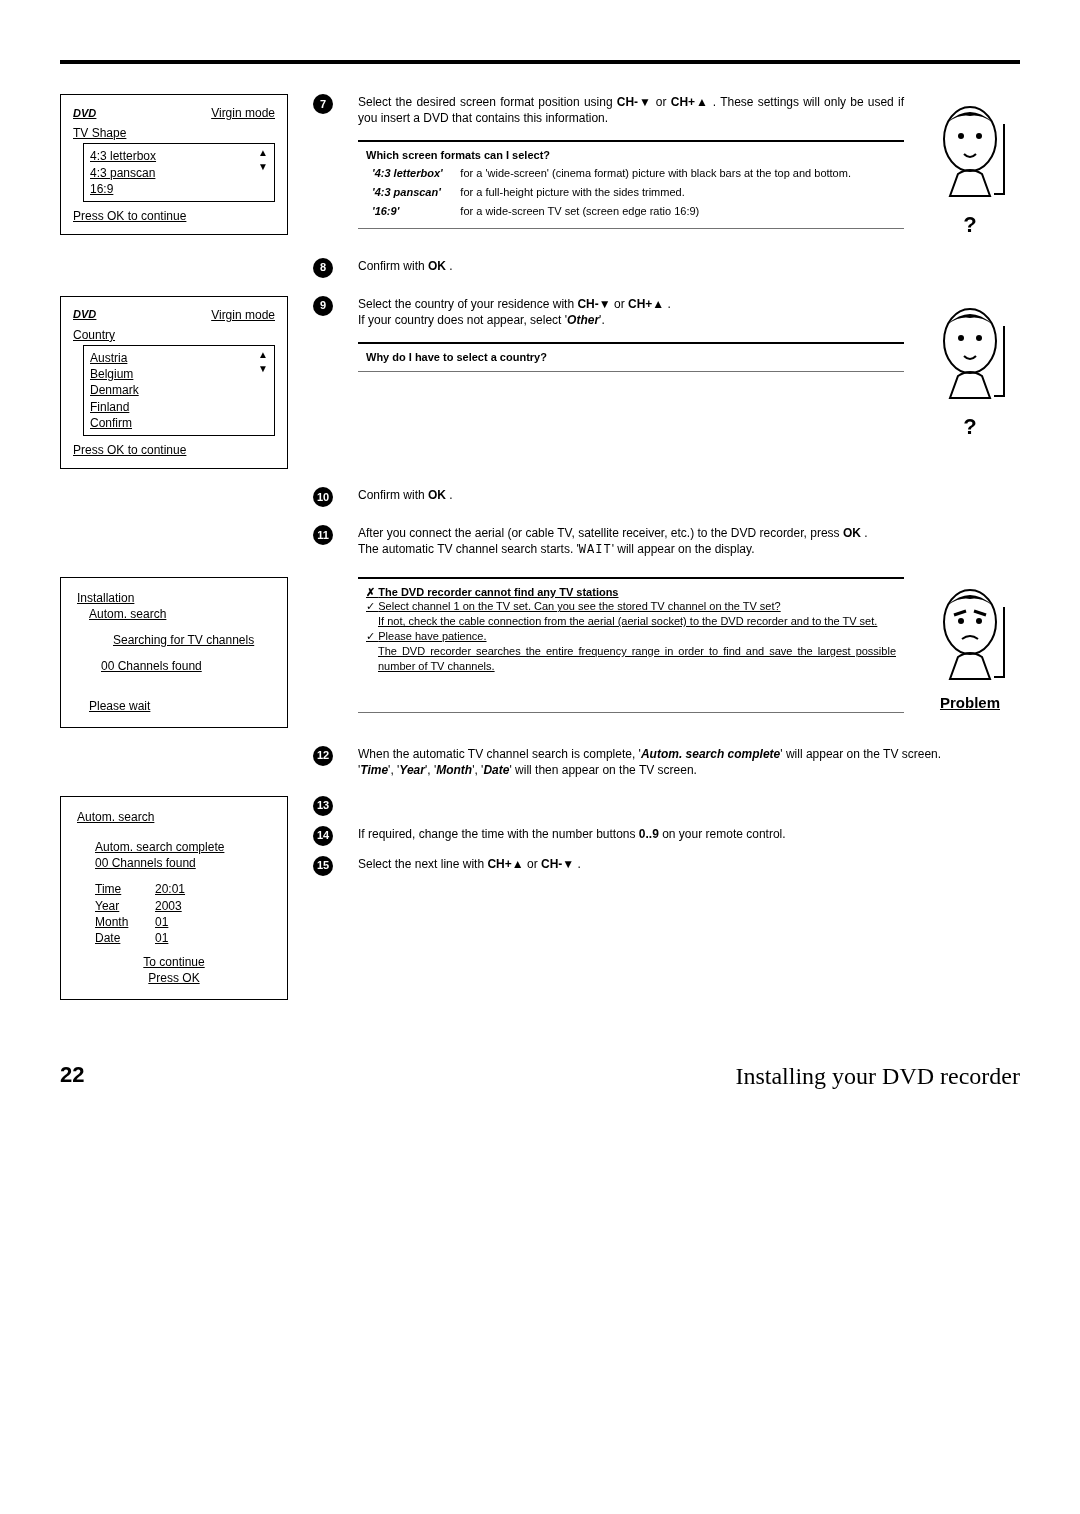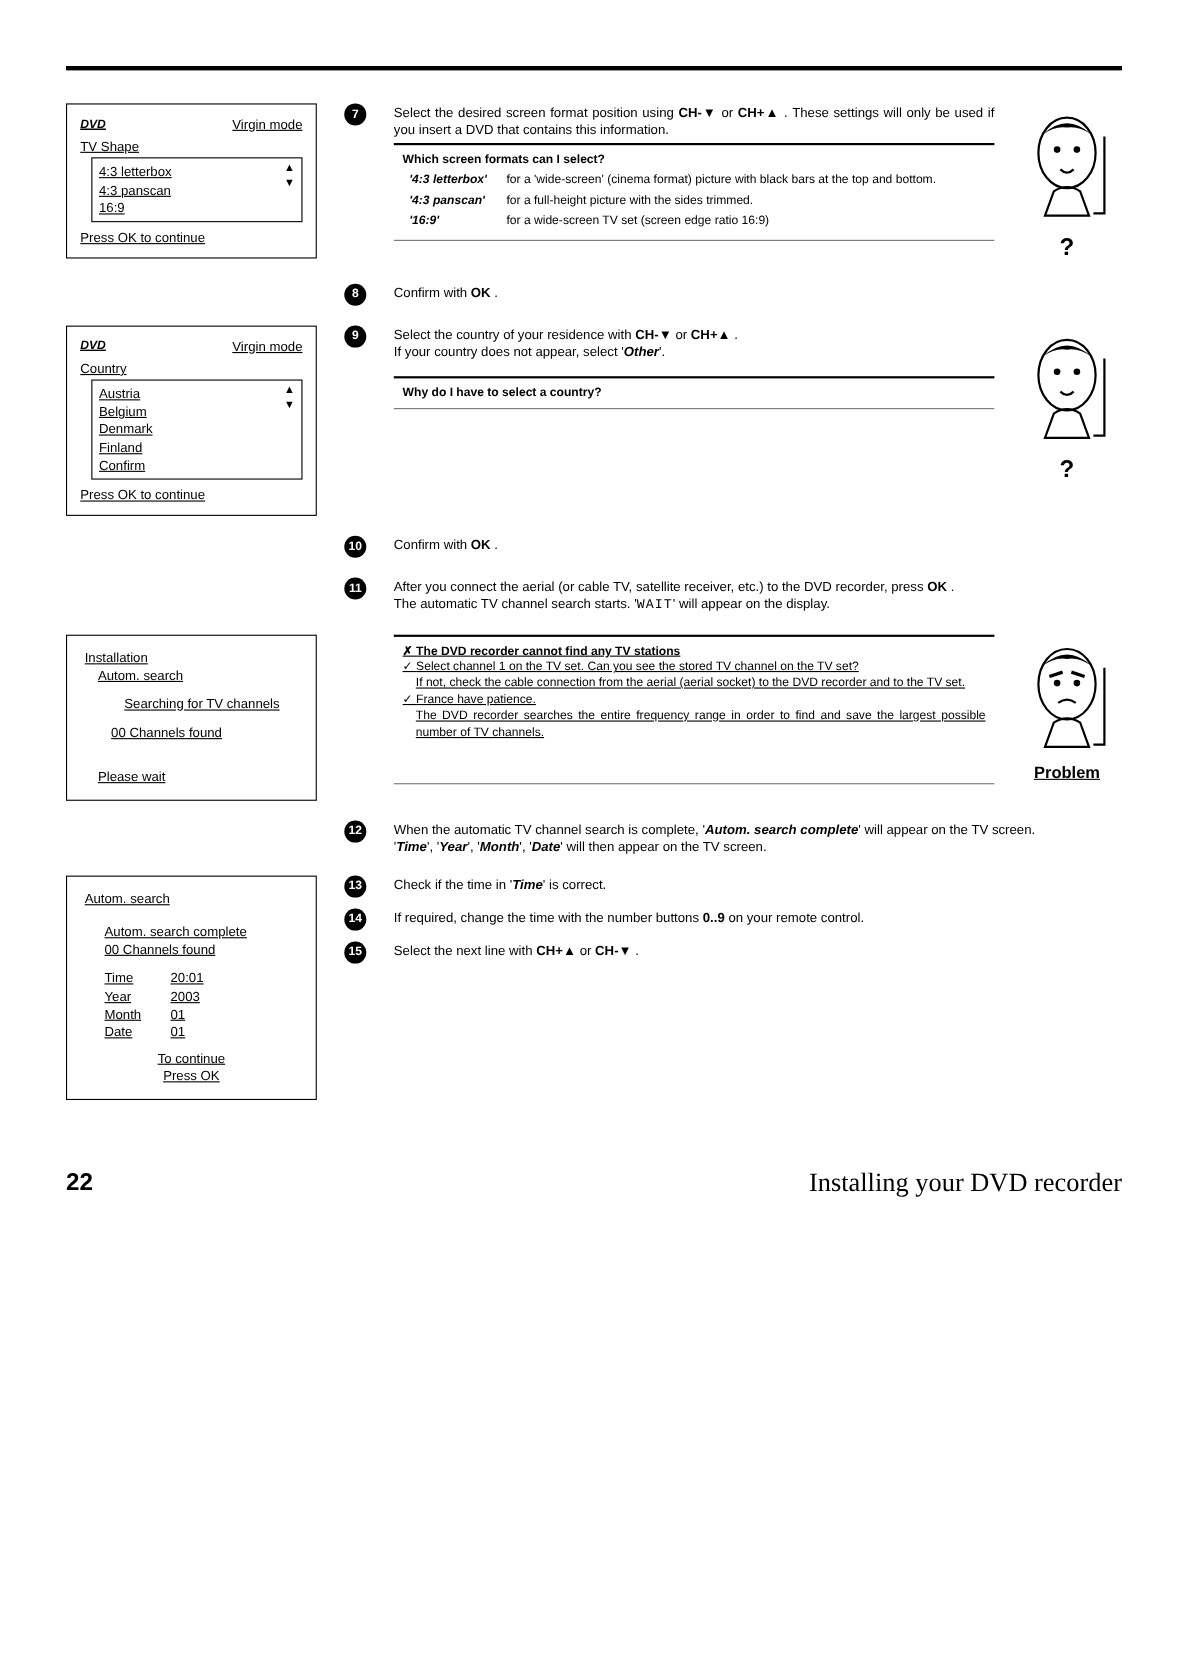--- a/index.html
+++ b/index.html
@@ -98,21 +98,21 @@
         <div class="osd-item">16:9</div>
       </div>
       <div class="osd-foot">Press OK to continue</div>
     </div>
   </div>
 
   <div class="col-mid"><span class="step-badge">7</span></div>
 
   <div class="col-text" style="display:flex; gap:16px;">
     <div style="flex:1;">
-      <p style="margin-bottom:4px;">
+      <p style="margin-bottom:14px;">
         <span>Select the desired screen format position using </span><span class="keycap">CH-</span><span>▼</span><span> or </span><span class="keycap">CH+</span><span>▲</span><span> . These settings will only be used if you insert a DVD that contains this information.</span>
       </p>
 
       <div class="tipbox">
         <div class="tb-title">Which screen formats can I select?</div>
         <table style="width:100%;">
           <tbody>
               <tr>
                 <td>'<span>4:3 letterbox</span>'</td>
                 <td>for a 'wide-screen' (cinema format) picture with black bars at the top and bottom.</td>
@@ -237,21 +237,21 @@
         <div>Please wait</div>
       </div>
     </div>
   </div>
   <div class="col-mid"></div>
   <div class="col-text" style="display:flex; gap:16px;text-decoration:underline;">
     <div class="tipbox" style="flex:1;">
       <div class="tb-title cross"><span>The DVD recorder cannot find any TV stations</span></div>
       <div class="check"><span>Select channel 1 on the TV set. Can you see the stored TV channel on the TV set?</span></div>
       <div style="padding-left:12px;">If not, check the cable connection from the aerial (aerial socket) to the DVD recorder and to the TV set.</div>
-      <div class="check"><span>France have patience.</span></div>
+      <div class="check"><span>Please have patience.</span></div>
       <div style="padding-left:12px;">The DVD recorder searches the entire frequency range in order to find and save the largest possible number of TV channels.</div>
     </div>
     <div class="col-illus">
       <svg class="face" viewBox="0 0 80 110">
         <ellipse cx="40" cy="45" rx="26" ry="32" fill="none" stroke="#000" stroke-width="2"></ellipse>
         <path d="M18 28 Q40 8 62 28 Q50 20 40 22 Q30 20 18 28" fill="#000"></path>
         <path d="M24 38 L36 34" stroke="#000" stroke-width="3"></path>
           <path d="M56 38 L44 34" stroke="#000" stroke-width="3"></path>
         <circle cx="31" cy="44" r="3" fill="#000"></circle>
           <circle cx="49" cy="44" r="3" fill="#000"></circle>
@@ -304,25 +304,20 @@
       <div style="text-align:center; margin-top:8px;">
         <div>To continue</div>
         <div>Press OK</div>
       </div>
     </div>
   </div>
 
   <div style="flex:1;">
     <div class="row" style="margin-bottom:10px;">
       <div class="col-mid"><span class="step-badge">13</span></div>
-      <div class="col-text">
-        <p>
-          <span>Check if the time in '</span><b><i>Time</i></b><span>' is correct.</span>
-        </p>
-      </div>
     </div>
     <div class="row" style="margin-bottom:10px;">
       <div class="col-mid"><span class="step-badge">14</span></div>
       <div class="col-text">
         <p>
           <span>If required, change the time with the number buttons </span><span class="keycap">0..9</span><span> on your remote control.</span>
         </p>
       </div>
     </div>
     <div class="row" style="margin-bottom:0;">

